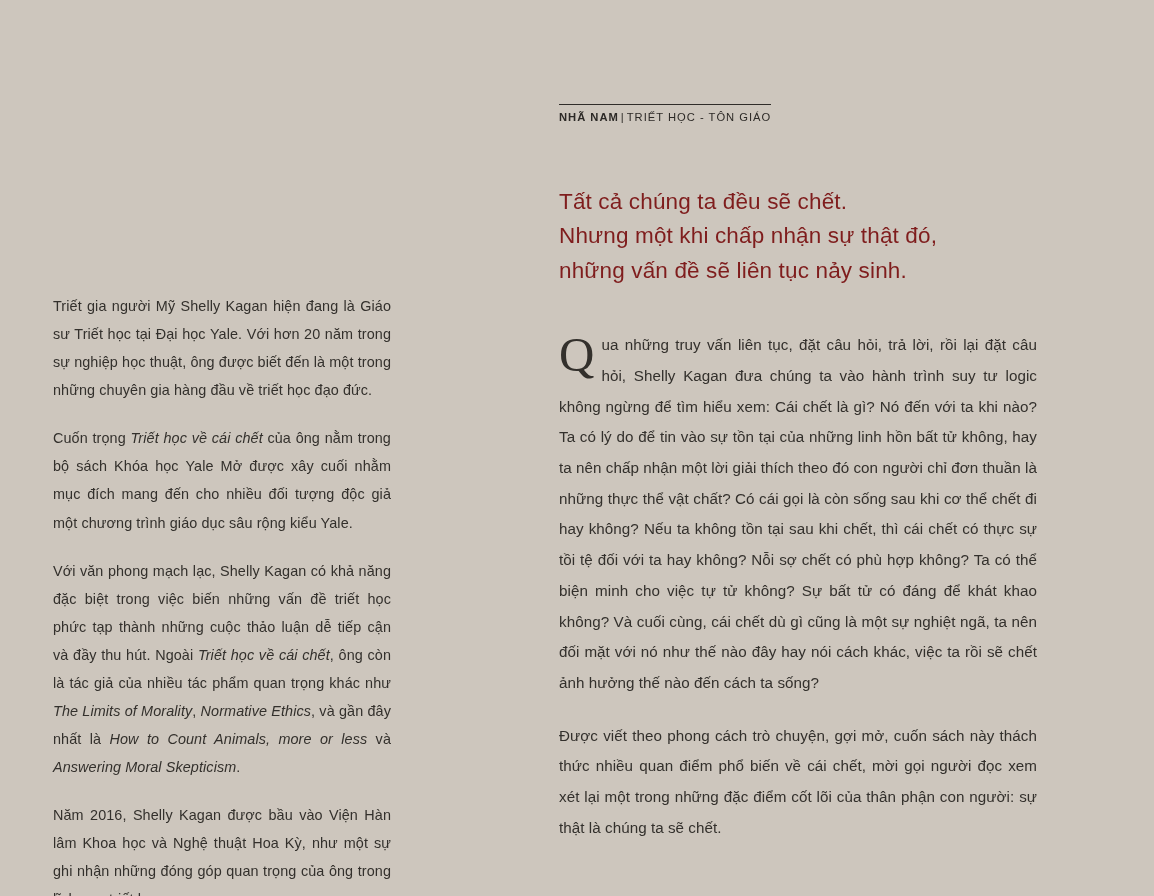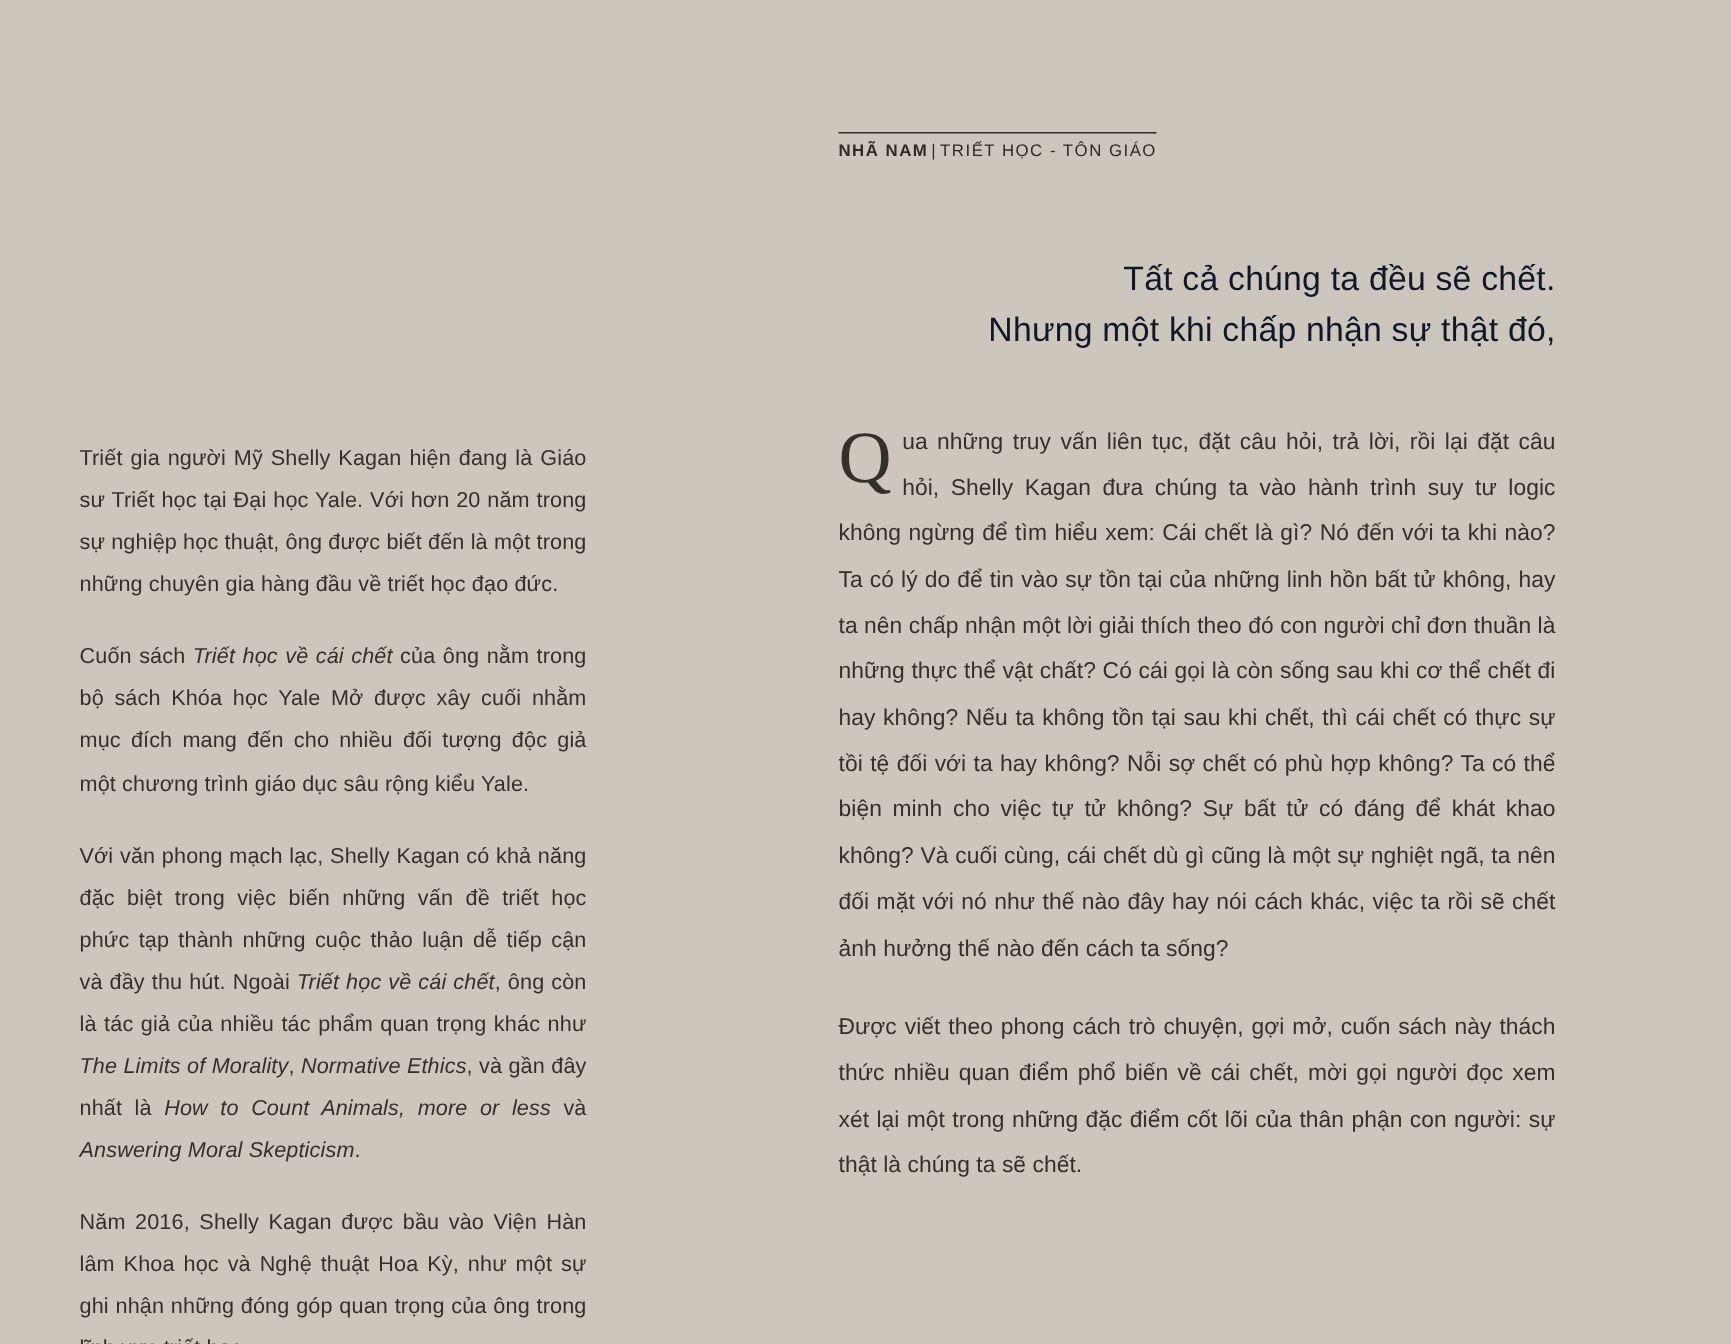--- a/index.html
+++ b/index.html
@@ -40,21 +40,21 @@
   }
   .left-col .it {
     font-style: italic;
     margin-top: 24px;
   }
 
   
   .right-col {
     position: absolute;
     left: 559px;
-    top: 88px;
+    top: 104px;
     width: 478px;
   }
 
   .kicker-wrap {
     width: 212px;
     border-top: 1.6px solid #2f2c29;
     padding-top: 6px;
     margin-bottom: 0;
   }
   .kicker {
@@ -68,24 +68,23 @@
   }
   .kicker .sep {
     font-weight: 400;
     padding: 0 2px;
   }
 
   .headline {
     margin-top: 62px;
     font-size: 22.5px;
     line-height: 1.53;
-    color: #0f172a;
+    color: #7f1d1d;
     font-weight: 400;
     letter-spacing: 0.15px;
-    text-align: right;
   }
   .headline .line {
     display: block;
     white-space: nowrap;
   }
 
   .body-text {
     margin-top: 42px;
     font-size: 15.2px;
     line-height: 2.02;
@@ -110,36 +109,37 @@
   }
 </style>
 </head>
 <body>
 
 <div class="page">
 
   <div class="left-col">
     <p>Triết gia người Mỹ Shelly Kagan hiện đang là Giáo sư Triết học tại Đại học Yale. Với hơn 20 năm trong sự nghiệp học thuật, ông được biết đến là một trong những chuyên gia hàng đầu về triết học đạo đức.</p>
 
-    <p><span>Cuốn sách </span><span class="it">Triết học về cái chết</span><span> của ông nằm trong bộ sách Khóa học Yale Mở được xây cuối nhằm mục đích mang đến cho nhiều đối tượng độc giả một chương trình giáo dục sâu rộng kiểu Yale.</span></p>
+    <p><span>Cuốn trọng </span><span class="it">Triết học về cái chết</span><span> của ông nằm trong bộ sách Khóa học Yale Mở được xây cuối nhằm mục đích mang đến cho nhiều đối tượng độc giả một chương trình giáo dục sâu rộng kiểu Yale.</span></p>
 
     <p><span>Với văn phong mạch lạc, Shelly Kagan có khả năng đặc biệt trong việc biến những vấn đề triết học phức tạp thành những cuộc thảo luận dễ tiếp cận và đầy thu hút. Ngoài </span><span class="it">Triết học về cái chết</span><span>, ông còn là tác giả của nhiều tác phẩm quan trọng khác như </span><span class="it">The Limits of Morality</span><span>, </span><span class="it">Normative Ethics</span><span>, và gần đây nhất là </span><span class="it">How to Count Animals, more or less</span><span> và </span><span class="it">Answering Moral Skepticism</span><span>.</span></p>
 
     <p>Năm 2016, Shelly Kagan được bầu vào Viện Hàn lâm Khoa học và Nghệ thuật Hoa Kỳ, như một sự ghi nhận những đóng góp quan trọng của ông trong lĩnh vực triết học.</p>
   </div>
 
   <div class="right-col">
 
     <div class="kicker-wrap">
       <div class="kicker"><span class="brand">NHÃ NAM</span><span class="sep">|</span><span>TRIẾT HỌC - TÔN GIÁO</span></div>
     </div>
 
     <div class="headline">
       <span class="line">Tất cả chúng ta đều sẽ chết.</span>
       <span class="line">Nhưng một khi chấp nhận sự thật đó,</span>
+      <span class="line">những vấn đề sẽ liên tục nảy sinh.</span>
     </div>
 
     <div class="body-text">
       <p><span class="dropcap">Q</span><span>ua những truy vấn liên tục, đặt câu hỏi, trả lời, rồi lại đặt câu hỏi, Shelly Kagan đưa chúng ta vào hành trình suy tư logic không ngừng để tìm hiểu xem: Cái chết là gì? Nó đến với ta khi nào? Ta có lý do để tin vào sự tồn tại của những linh hồn bất tử không, hay ta nên chấp nhận một lời giải thích theo đó con người chỉ đơn thuần là những thực thể vật chất? Có cái gọi là còn sống sau khi cơ thể chết đi hay không? Nếu ta không tồn tại sau khi chết, thì cái chết có thực sự tồi tệ đối với ta hay không? Nỗi sợ chết có phù hợp không? Ta có thể biện minh cho việc tự tử không? Sự bất tử có đáng để khát khao không? Và cuối cùng, cái chết dù gì cũng là một sự nghiệt ngã, ta nên đối mặt với nó như thế nào đây hay nói cách khác, việc ta rồi sẽ chết ảnh hưởng thế nào đến cách ta sống?</span></p>
       <p>Được viết theo phong cách trò chuyện, gợi mở, cuốn sách này thách thức nhiều quan điểm phổ biến về cái chết, mời gọi người đọc xem xét lại một trong những đặc điểm cốt lõi của thân phận con người: sự thật là chúng ta sẽ chết.</p>
     </div>
 
   </div>
 </div>
 

